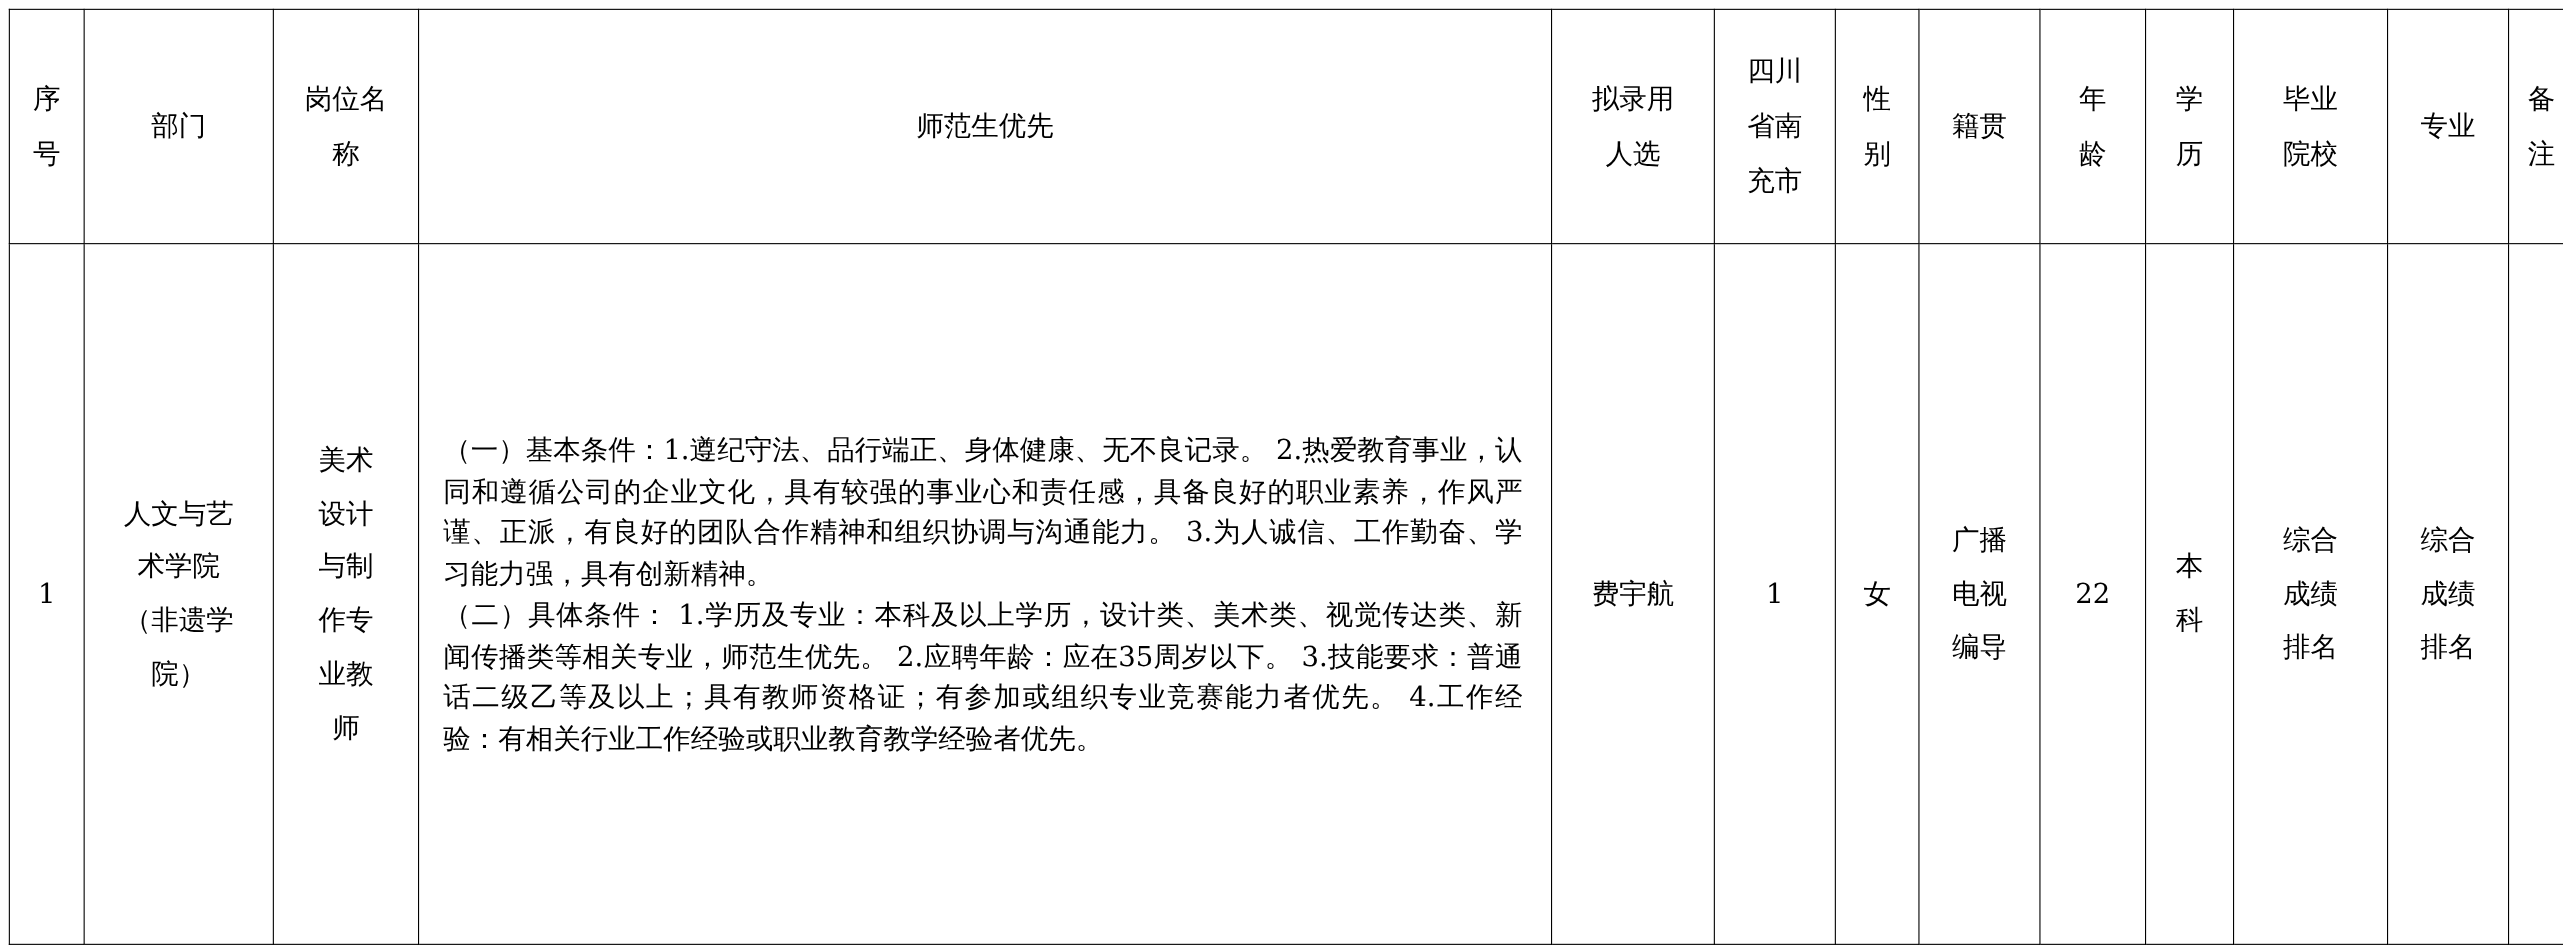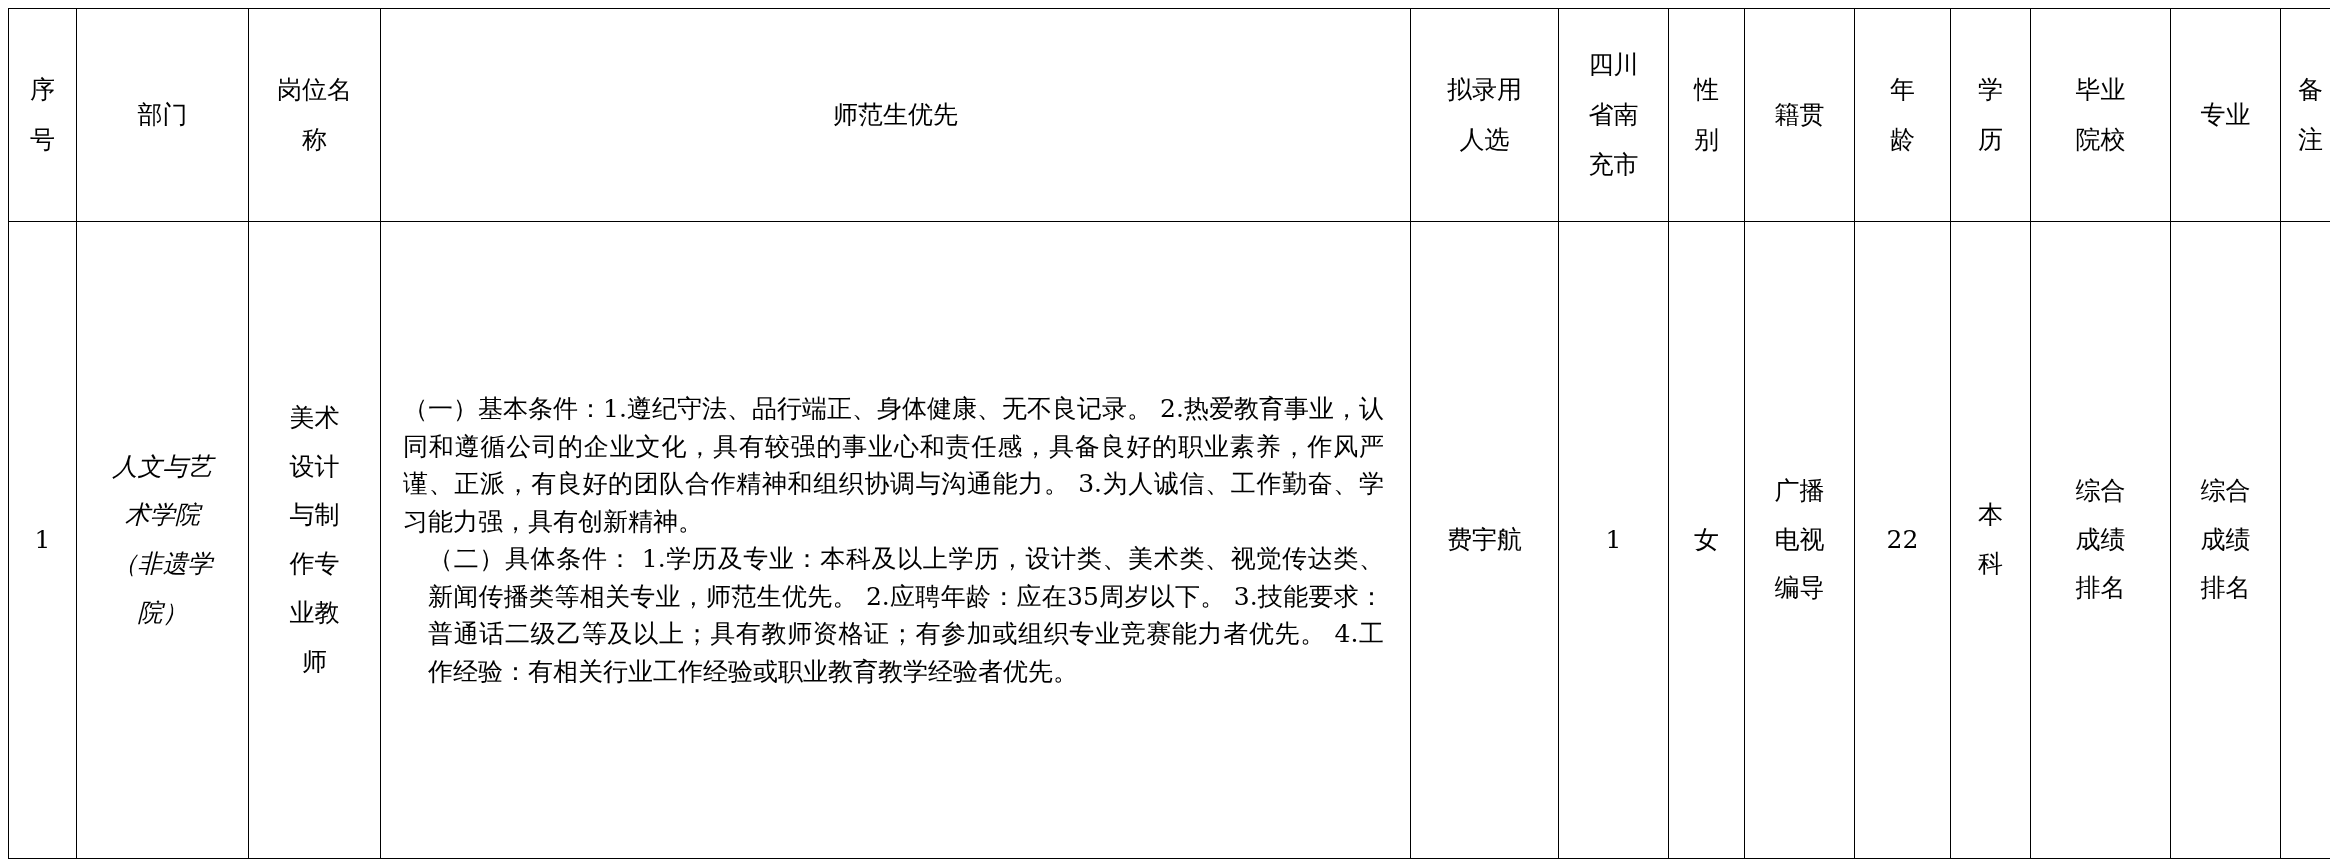--- a/index.html
+++ b/index.html
@@ -68,31 +68,30 @@
     line-height: 2.07;
   }
   .req-cell p {
     margin: 0;
     text-align: justify;
     text-justify: inter-ideograph;
     text-align-last: left;
   }
   .req-cell p + p {
     margin-top: 0;
-    margin-left: 25px;
   }
   .wrapnarrow {
     display: inline-block;
     text-align: center;
     line-height: 2.0;
   }
   .w-1ch { width: 1.05em; }
   .w-2ch { width: 2.1em; }
   .w-3ch { width: 3.15em; }
-  .w-4ch { width: 4.2em; font-style: italic; }
+  .w-4ch { width: 4.2em; }
   .tight { line-height: 1.95; }
 </style>
 </head>
 <body>
 
 <div class="page">
   <table class="recruit-table">
     <colgroup>
       <col class="c-seq">
         <col class="c-dept">

